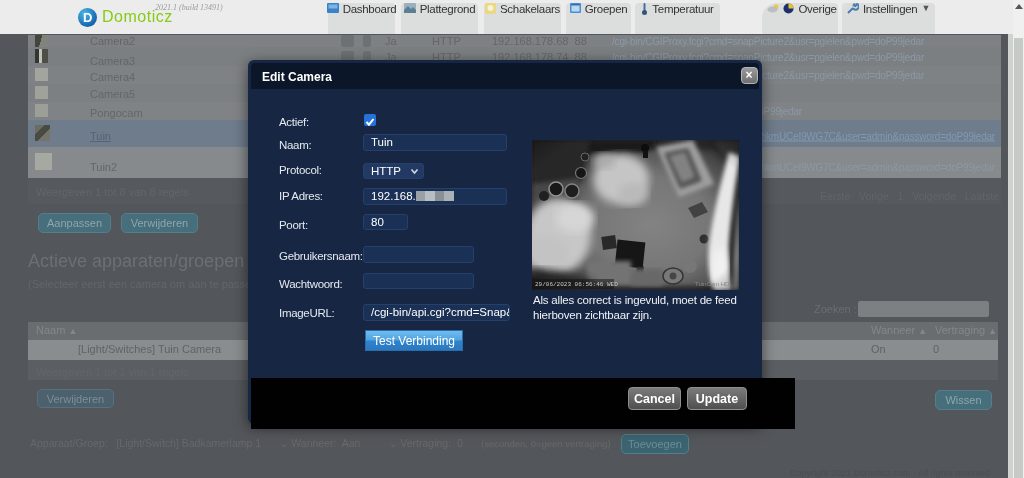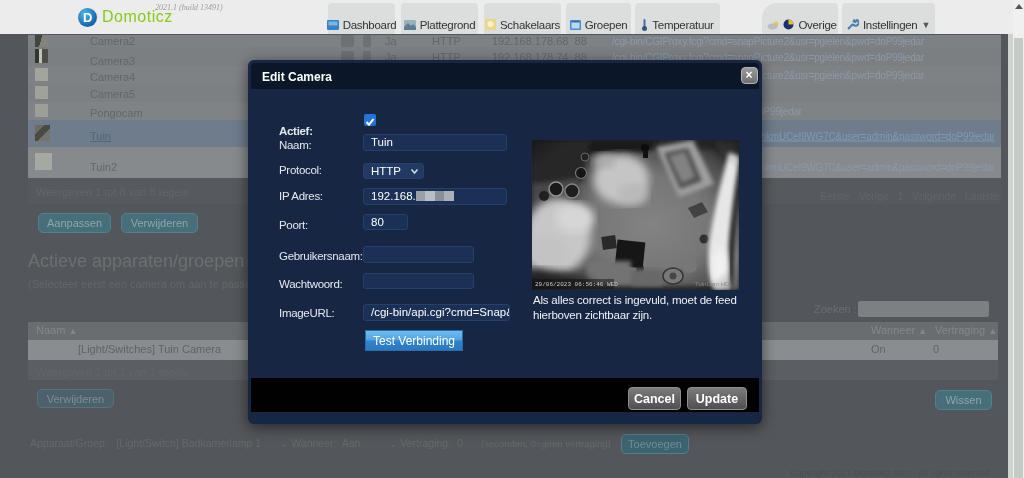--- a/index.html
+++ b/index.html
@@ -6,41 +6,41 @@
 body{width:1024px;height:478px;overflow:hidden;position:relative;background:#53565a;
  font-family:"Liberation Sans",sans-serif;}
 .abs{position:absolute;white-space:nowrap;}
 #navbar{left:0;top:0;width:1024px;height:34px;background:#ececec;}
 #logo{left:78px;top:8px;width:19px;height:19px;border-radius:50%;
  background:radial-gradient(circle at 35% 30%,#4ab8e8,#1565ae 70%);}
 #logo span{position:absolute;left:5px;top:2px;color:#fff;font-weight:bold;font-size:13px;}
 #brand{left:102px;top:8px;font-size:16px;color:#84cc16;letter-spacing:.5px;}
 #version{left:155px;top:3px;font-size:8px;color:#9b9b9b;font-style:italic;font-family:"Liberation Serif",serif;}
 .tab{top:3px;height:43px;background:#dcdddd;border-radius:4px 4px 0 0;color:#333;
- font-size:11.5px;letter-spacing:-0.3px;display:flex;align-items:center;justify-content:center;gap:4px;}
+ font-size:11.5px;letter-spacing:-0.3px;display:flex;justify-content:center;gap:4px;}
 .tab svg{display:block;flex-shrink:0;}
 #content{left:0;top:34px;width:1024px;height:444px;background:#53565a;}
 .t1row{left:28px;width:973px;color:#63666a;font-size:11px;}
 .thumb{position:absolute;left:7px;}
 .rname{position:absolute;left:62px;top:50%;transform:translateY(-50%);}
 .rja{position:absolute;left:357px;top:50%;transform:translateY(-50%);}
 .rhttp{position:absolute;left:404px;top:50%;transform:translateY(-50%);}
 .rip{position:absolute;left:464px;top:50%;transform:translateY(-50%);}
 .rurl{position:absolute;left:584px;top:50%;transform:translateY(-50%);color:#8b99a6;font-size:10px;letter-spacing:-0.2px;}
 .icoset{position:absolute;left:313px;top:50%;transform:translateY(-50%);display:flex;gap:9px;}
 .mini{width:13px;height:12px;border-radius:2px;}
 .teal{background:#476e7b;border:1px solid #557e8c;border-radius:5px;color:#8ba7b1;
  font-size:11px;display:flex;align-items:center;justify-content:center;}
 #modal{left:248px;top:60px;width:514px;height:364px;background:#172643;border-radius:6px;
  box-shadow:0 3px 14px rgba(0,0,0,.55);}
 #mtitle{left:3px;top:3px;width:508px;height:26px;background:#0b1728;border-radius:4px 4px 0 0;}
 #mtitle b{position:absolute;left:11px;top:7px;font-size:12px;color:#fff;}
 #mclose{left:493px;top:7px;width:17px;height:17px;border-radius:4px;
  background:linear-gradient(#9a9a9a,#6f6f6f);border:1px solid #b5b5b5;box-sizing:border-box;}
-#mfoot{left:3px;top:318px;width:508px;height:34px;background:#010102;}
+#mfoot{left:3px;top:318px;width:508px;height:51px;background:#010102;padding-left:36px;}
 .gbtn{position:absolute;top:9px;height:23px;background:linear-gradient(#7b7b7b,#4f4f4f);
  border:1px solid #8f8f8f;border-radius:4px;box-sizing:border-box;color:#fff;font-weight:bold;
  font-size:12.5px;display:flex;align-items:center;justify-content:center;}
 .mlabel{position:absolute;left:31px;color:#e4e9f0;font-size:11.5px;letter-spacing:-0.3px;transform:translateY(-50%);}
 .minput{position:absolute;left:115px;background:#1b3055;border:1px solid #25406a;
  border-radius:3px;box-sizing:border-box;color:#fff;font-size:11.5px;line-height:15px;
  padding-left:7px;overflow:hidden;white-space:nowrap;}
 </style>
 </head>
 <body>
@@ -162,21 +162,21 @@
 <div class="abs" style="left:1013px;top:0;width:11px;height:478px;background:#f0f0f0;"></div>
 <div class="abs" style="left:1015px;top:4px;width:0;height:0;border-left:4px solid transparent;border-right:4px solid transparent;border-bottom:5px solid #555;"></div>
 <div class="abs" style="left:1014px;top:38px;width:9px;height:440px;background:#c6cac7;"></div>
 <div class="abs" id="modal">
   <div class="abs" id="mtitle">
       <b>Edit Camera</b>
     </div>
   <div class="abs" id="mclose">
       <span style="position:absolute;left:3.5px;top:0px;color:#fff;font-weight:bold;font-size:12px;">×</span>
     </div>
-  <div class="mlabel" style="top:71px;font-weight:bold;">Actief:</div>
+  <div class="mlabel" style="top:62px;">Actief:</div>
   <div class="abs" style="left:116px;top:54px;width:12px;height:12px;background:#2573d8;border-radius:2px;">
     <svg width="12" height="12">
         <path d="M2.5 6 L5 8.7 L9.5 3" stroke="#fff" stroke-width="2" fill="none"></path>
       </svg>
   </div>
   <div class="mlabel" style="top:84.5px;">Naam:</div>
   <div class="minput" style="top:74px;width:144px;height:17px;">Tuin</div>
   <div class="mlabel" style="top:110px;">Protocol:</div>
   <div class="minput" style="top:102.5px;width:61px;height:16px;background:#223a63;">HTTP<svg style="position:absolute;right:4px;top:4px;" width="9" height="7">
         <path d="M1.5 1.5 L4.5 5 L7.5 1.5" stroke="#cfd8e4" stroke-width="1.6" fill="none"></path>

